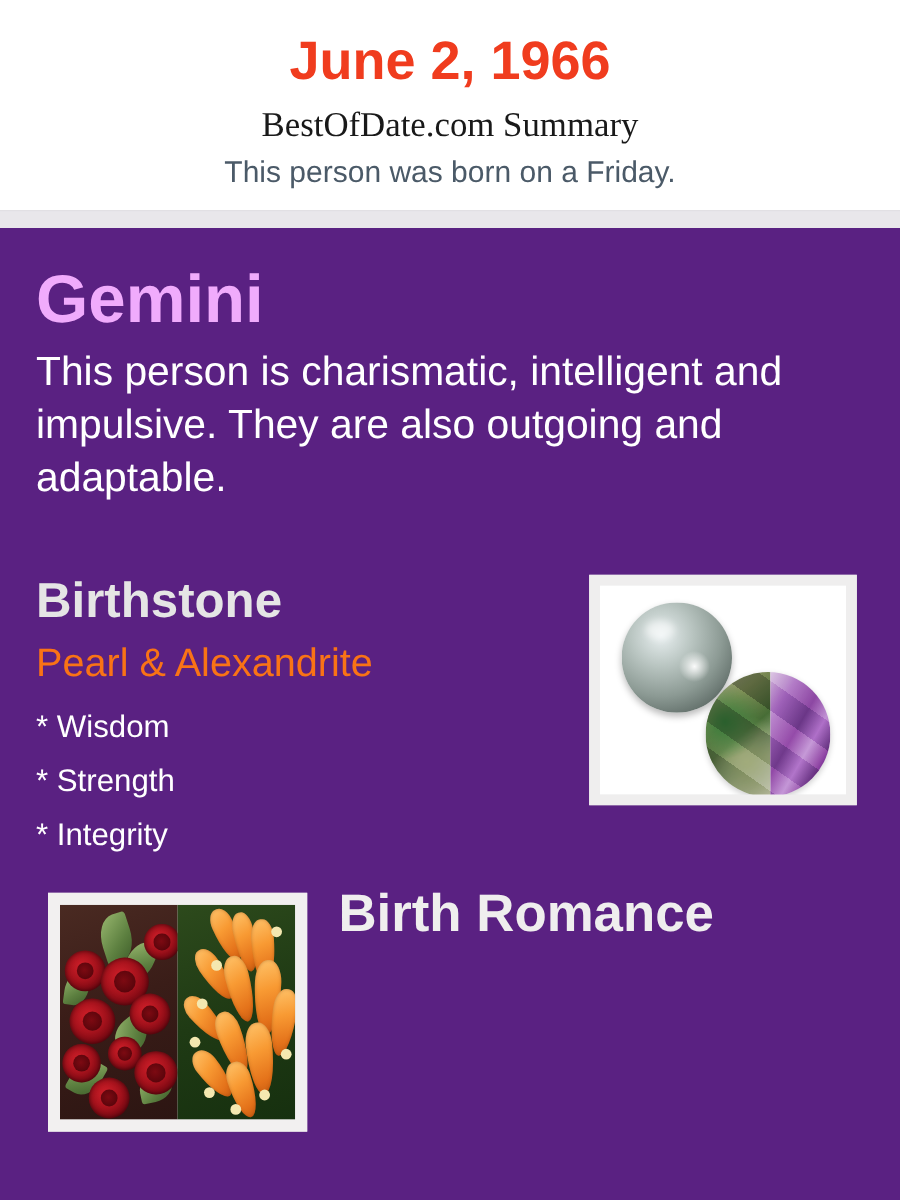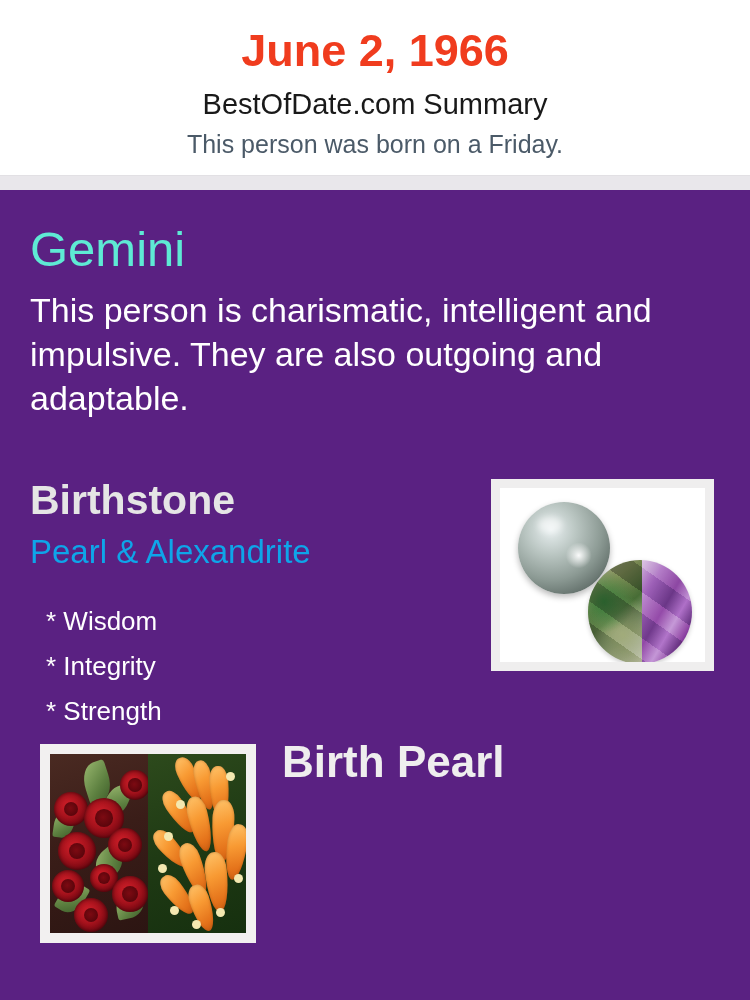--- a/index.html
+++ b/index.html
@@ -46,20 +46,21 @@
   .header-sub {
     position: absolute;
     left: 0;
     top: 86px;
     width: 750px;
     font-size: 29px;
     font-weight: normal;
     color: #191919;
     line-height: 36px;
     white-space: nowrap;
+    font-family: Liberation Serif, serif;
   }
   .header-note {
     position: absolute;
     left: 0;
     top: 128px;
     width: 750px;
     font-size: 25px;
     font-weight: normal;
     color: #4b5a68;
     line-height: 32px;
@@ -84,23 +85,23 @@
     width: 750px;
     height: 810px;
     background: #5a2182;
   }
 
   
   .zodiac-title {
     position: absolute;
     left: 30px;
     top: 29px;
-    font-size: 49px;
-    font-weight: normal;
-    color: #5eead4;
+    font-size: 56px;
+    font-weight: bold;
+    color: #f0abfc;
     line-height: 60px;
     white-space: nowrap;
   }
   .zodiac-desc {
     position: absolute;
     left: 30px;
     top: 98px;
     width: 672px;
     font-size: 34px;
     font-weight: normal;
@@ -118,39 +119,39 @@
     color: #e5e5e5;
     line-height: 50px;
     white-space: nowrap;
   }
   .stone-sub {
     position: absolute;
     left: 30px;
     top: 342px;
     font-size: 33px;
     font-weight: normal;
-    color: #0ea5e9;
+    color: #f97316;
     line-height: 40px;
     white-space: nowrap;
   }
   .stone-list {
     position: absolute;
     left: 30px;
     top: 393px;
     width: 420px;
   }
   .stone-list li,
   .flower-list li {
     list-style: none;
     font-size: 26px;
     color: #ffffff;
     line-height: 45px;
     white-space: nowrap;
   }
-  ul { margin: 16px; padding: 0; }
+  ul { margin: 0; padding: 0; }
 
   
   .stone-photo-frame {
     position: absolute;
     left: 491px;
     top: 289px;
     width: 223px;
     height: 192px;
     background: #eceaea;
     padding: 0;
@@ -334,22 +335,22 @@
 
   <div class="body-purple">
 
     <div class="zodiac-title">Gemini</div>
     <div class="zodiac-desc">This person is charismatic, intelligent and impulsive. They are also outgoing and adaptable.</div>
 
     <div class="stone-title">Birthstone</div>
     <div class="stone-sub">Pearl &amp; Alexandrite</div>
     <ul class="stone-list">
       <li>* Wisdom</li>
+      <li>* Strength</li>
       <li>* Integrity</li>
-      <li>* Strength</li>
     </ul>
 
     <div class="stone-photo-frame">
       <div class="stone-photo">
         <div class="pearl"></div>
         <div class="gem">
           <div class="gem-left"></div>
           <div class="gem-right"></div>
           <div class="gem-facets"></div>
         </div>
@@ -393,16 +394,16 @@
           <span class="trumpet-tip" style="left:10px;top:110px;"></span>
           <span class="trumpet-tip" style="left:22px;top:152px;"></span>
           <span class="trumpet-tip" style="left:44px;top:166px;"></span>
           <span class="trumpet-tip" style="left:68px;top:154px;"></span>
           <span class="trumpet-tip" style="left:86px;top:120px;"></span>
           <span class="trumpet-tip" style="left:78px;top:18px;"></span>
         </div>
       </div>
     </div>
 
-    <div class="flower-title">Birth Pearl</div>
+    <div class="flower-title">Birth Romance</div>
 
   </div>
 </div>
 
 </body></html>

